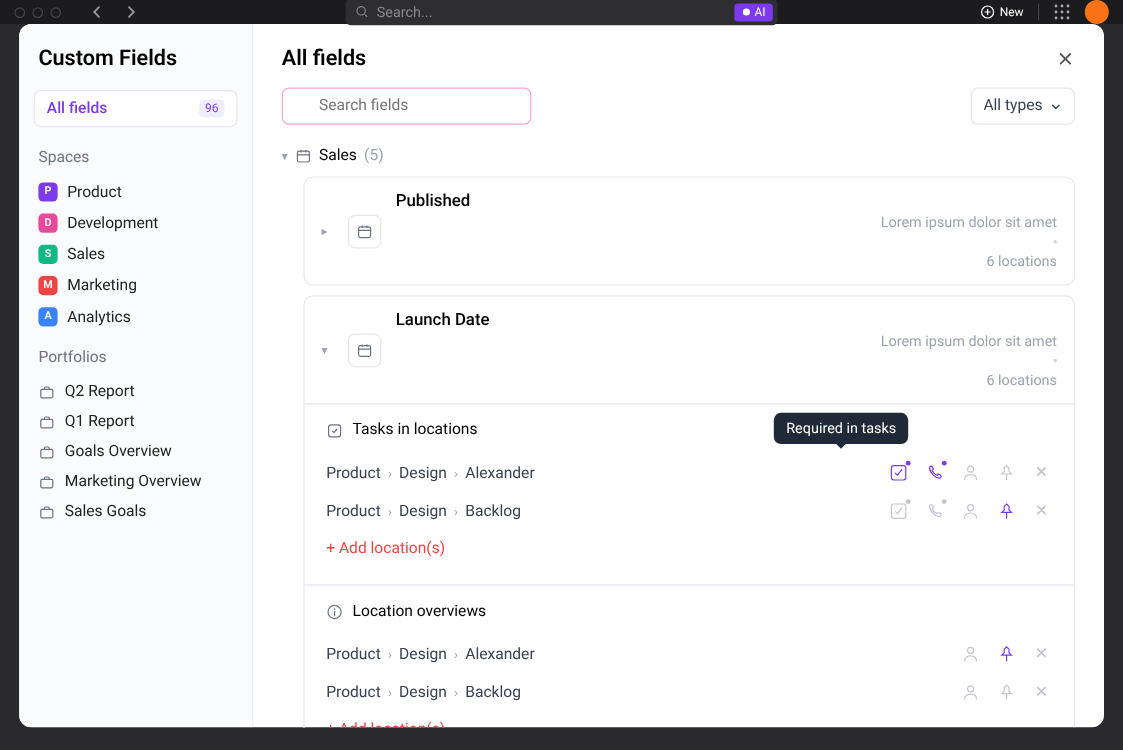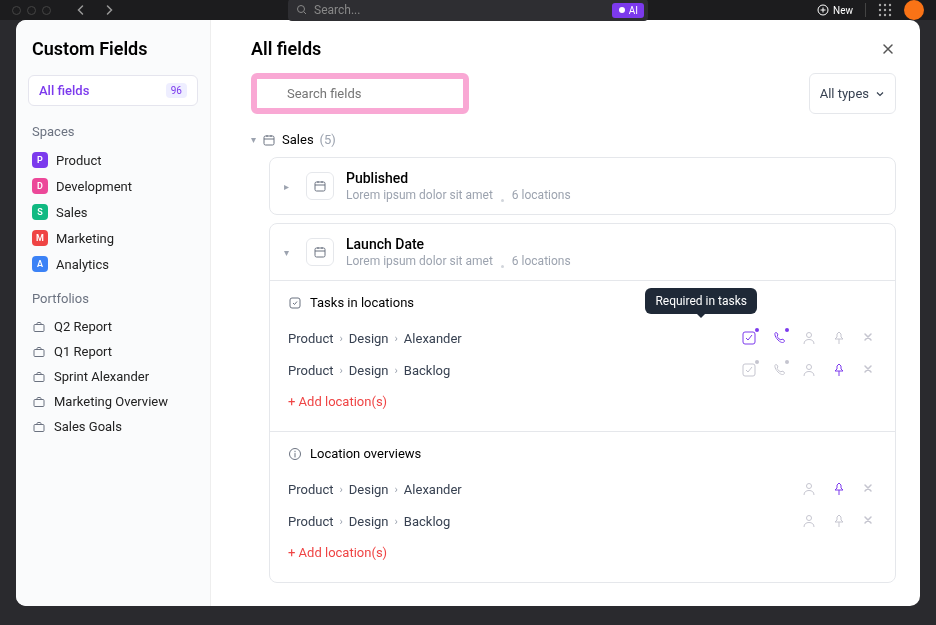--- a/index.html
+++ b/index.html
@@ -12,56 +12,56 @@
     .nav-arrow { width: 20px; height: 20px; display: flex; align-items: center; justify-content: center; color: #999; cursor: pointer; }
     .searchbar { margin-left: auto; margin-right: auto; width: 360px; height: 22px; background: #2e2e32; border-radius: 4px; display: flex; align-items: center; padding: 0 8px; color: #888; font-size: 12px; position: relative; }
     .ai-badge { position: absolute; right: 4px; background: #7c3aed; color: white; font-size: 10px; padding: 2px 6px; border-radius: 3px; display: flex; align-items: center; gap: 3px; }
     .titlebar-right { display: flex; align-items: center; gap: 12px; color: #fff; }
     .new-btn { display: flex; align-items: center; gap: 4px; font-size: 10px; cursor: pointer; }
     .apps-icon { width: 14px; height: 14px; cursor: pointer; }
     .avatar { width: 20px; height: 20px; border-radius: 50%; background: #f97316; cursor: pointer; }
     .vdiv { width: 1px; height: 14px; background: #444; }
 
     .app-wrapper { padding: 0 16px 16px 16px; }
-    .app-frame { background: #fff; border-radius: 10px; height: 586px; display: flex; overflow: hidden; gap: 16px; }
+    .app-frame { background: #fff; border-radius: 10px; height: 586px; display: flex; overflow: hidden; }
     
     .sidebar { width: 195px; background: #fafbfc; border-right: 1px solid #eee; padding: 18px 12px; }
     .sidebar-title { font-size: 18px; font-weight: 600; margin-bottom: 16px; padding: 0 4px; }
     .all-fields-pill { background: #fff; border: 1px solid #e5e5ee; border-radius: 6px; padding: 7px 10px; display: flex; justify-content: space-between; align-items: center; cursor: pointer; margin-bottom: 18px; }
     .all-fields-pill .label { color: #7c3aed; font-size: 13px; font-weight: 500; }
     .all-fields-pill .count { background: #eef; color: #7c3aed; font-size: 10px; padding: 2px 5px; border-radius: 4px; }
     .section-label { font-size: 13px; color: #6b7280; margin: 0 4px 8px 4px; }
     .space-item, .portfolio-item { display: flex; align-items: center; gap: 8px; padding: 5px 4px; font-size: 13px; color: #222; cursor: pointer; border-radius: 4px; }
     .space-icon { width: 16px; height: 16px; border-radius: 4px; display: flex; align-items: center; justify-content: center; font-size: 9px; font-weight: 600; color: #fff; }
     .portfolio-icon { width: 14px; height: 14px; color: #6b7280; }
     .section-gap { height: 14px; }
 
     .main { flex: 1; padding: 18px 24px; overflow-y: auto; position: relative; }
     .main-header { display: flex; justify-content: space-between; align-items: center; margin-bottom: 14px; }
     .main-title { font-size: 18px; font-weight: 600; }
     .close-x { width: 16px; height: 16px; color: #555; cursor: pointer; }
     .controls-row { display: flex; gap: 10px; margin-bottom: 18px; }
-    .search-input { flex: 1; border: 6px solid #f9a8d4; border-radius: 6px; padding: 7px 10px 7px 30px; font-size: 13px; position: relative; background: #fff; }
+    .search-input { flex: 1; border: 1px solid #f9a8d4; border-radius: 6px; padding: 7px 10px 7px 30px; font-size: 13px; position: relative; background: #fff; }
     .search-wrap { flex: 1; position: relative; }
     .search-wrap .sicon { position: absolute; left: 10px; top: 9px; color: #9ca3af; }
     .dropdown { border: 1px solid #e5e7eb; border-radius: 6px; padding: 7px 10px; font-size: 13px; display: flex; align-items: center; gap: 6px; cursor: pointer; color: #374151; background: #fff; }
     
     .group-header { display: flex; align-items: center; gap: 6px; font-size: 13px; margin-bottom: 10px; }
     .group-header .chev { color: #9ca3af; cursor: pointer; font-size: 10px; }
     .group-header .gicon { color: #6b7280; }
     .group-header .gcount { color: #9ca3af; }
 
     .field-card { border: 1px solid #e5e7eb; border-radius: 8px; margin-bottom: 8px; margin-left: 18px; }
     .field-card.expanded { }
     .field-head { display: flex; align-items: center; padding: 12px 14px; gap: 12px; }
     .field-head .chev { color: #9ca3af; cursor: pointer; font-size: 10px; width: 10px; }
     .field-iconbox { width: 28px; height: 28px; border: 1px solid #e5e7eb; border-radius: 6px; display: flex; align-items: center; justify-content: center; color: #6b7280; }
     .field-texts { flex: 1; }
     .field-name { font-size: 14px; font-weight: 500; margin-bottom: 2px; }
-    .field-meta { font-size: 12px; color: #9ca3af; display: flex; align-items: flex-end; gap: 8px; }
+    .field-meta { font-size: 12px; color: #9ca3af; display: flex; align-items: flex-end; gap: 8px; flex-direction: column; }
     .field-meta .dot { width: 3px; height: 3px; border-radius: 50%; background: #d1d5db; }
 
     .subpanel { border-top: 1px solid #e5e7eb; padding: 14px 18px; }
     .subpanel-title { display: flex; align-items: center; gap: 8px; font-size: 13px; font-weight: 400; margin-bottom: 12px; }
     .subpanel-title .stico { color: #6b7280; }
     .loc-row { display: flex; align-items: center; padding: 8px 0; }
     .breadcrumb { flex: 1; display: flex; align-items: center; gap: 6px; font-size: 13px; color: #374151; }
     .breadcrumb .sep { color: #9ca3af; font-size: 11px; }
     .row-actions { display: flex; gap: 14px; align-items: center; }
     .row-actions .act { width: 16px; height: 16px; cursor: pointer; color: #c5c5cf; position: relative; }
@@ -178,21 +178,21 @@
               <rect x="2" y="4.5" width="10" height="7" rx="1" stroke="currentColor" fill="none"></rect>
               <path d="M5 4.5V3.5C5 3 5.5 2.5 6 2.5H8C8.5 2.5 9 3 9 3.5V4.5" stroke="currentColor" fill="none"></path>
             </svg>
             <span>Q1 Report</span>
           </div>
           <div class="portfolio-item">
             <svg class="portfolio-icon" width="14" height="14" viewBox="0 0 14 14">
               <rect x="2" y="4.5" width="10" height="7" rx="1" stroke="currentColor" fill="none"></rect>
               <path d="M5 4.5V3.5C5 3 5.5 2.5 6 2.5H8C8.5 2.5 9 3 9 3.5V4.5" stroke="currentColor" fill="none"></path>
             </svg>
-            <span>Sprint Alexander</span>
+            <span>Goals Overview</span>
           </div>
           <div class="portfolio-item">
             <svg class="portfolio-icon" width="14" height="14" viewBox="0 0 14 14">
               <rect x="2" y="4.5" width="10" height="7" rx="1" stroke="currentColor" fill="none"></rect>
               <path d="M5 4.5V3.5C5 3 5.5 2.5 6 2.5H8C8.5 2.5 9 3 9 3.5V4.5" stroke="currentColor" fill="none"></path>
             </svg>
             <span>Marketing Overview</span>
           </div>
           <div class="portfolio-item">
             <svg class="portfolio-icon" width="14" height="14" viewBox="0 0 14 14">

